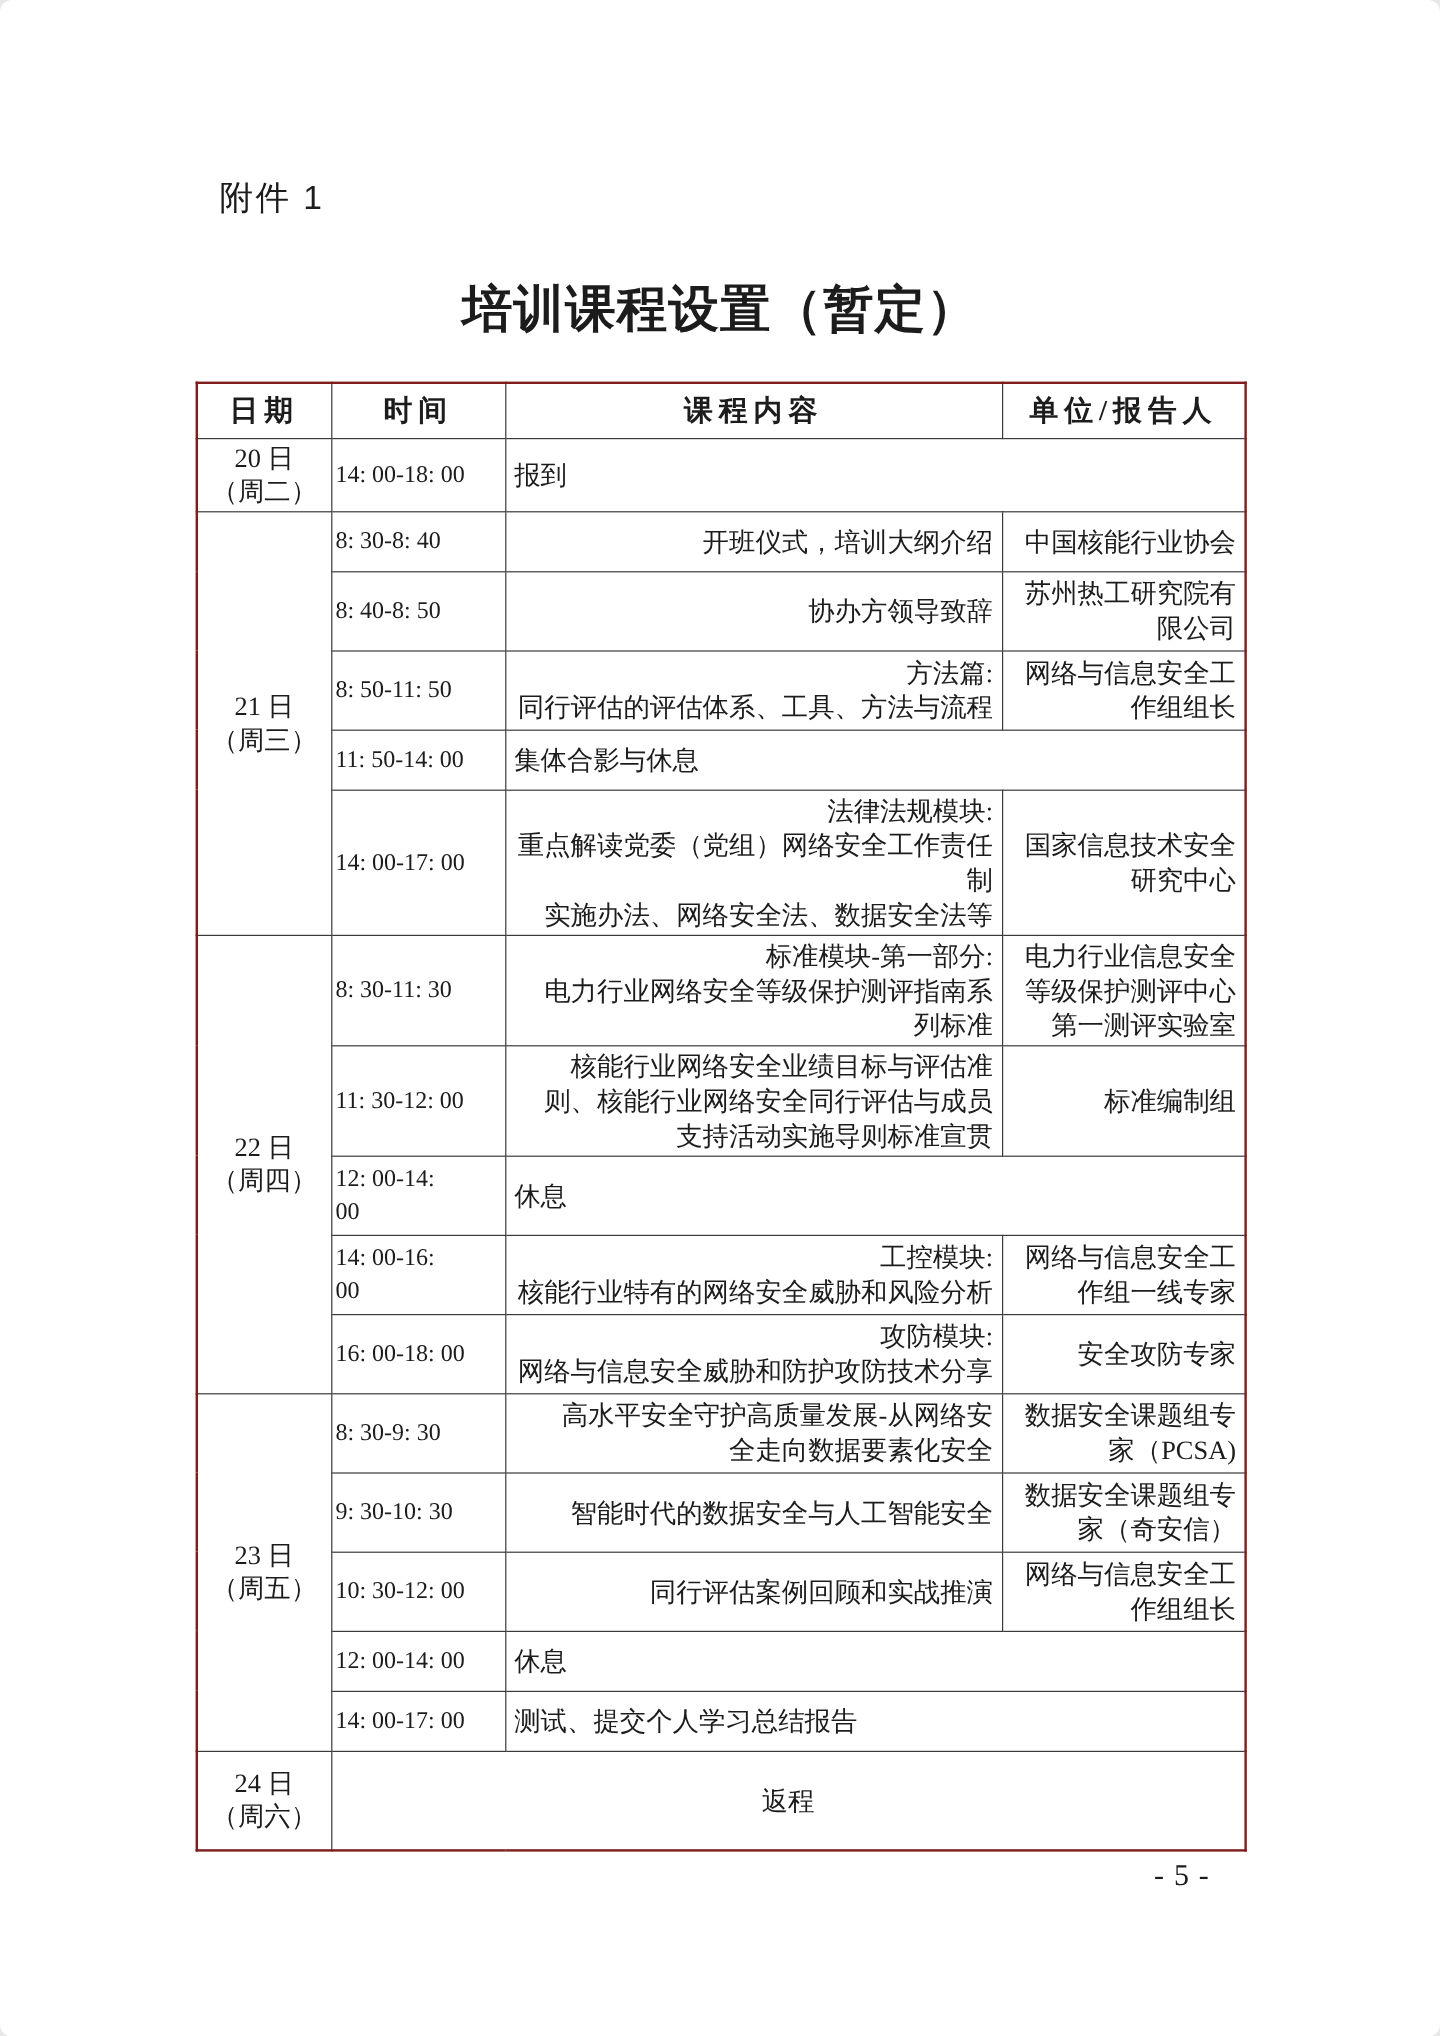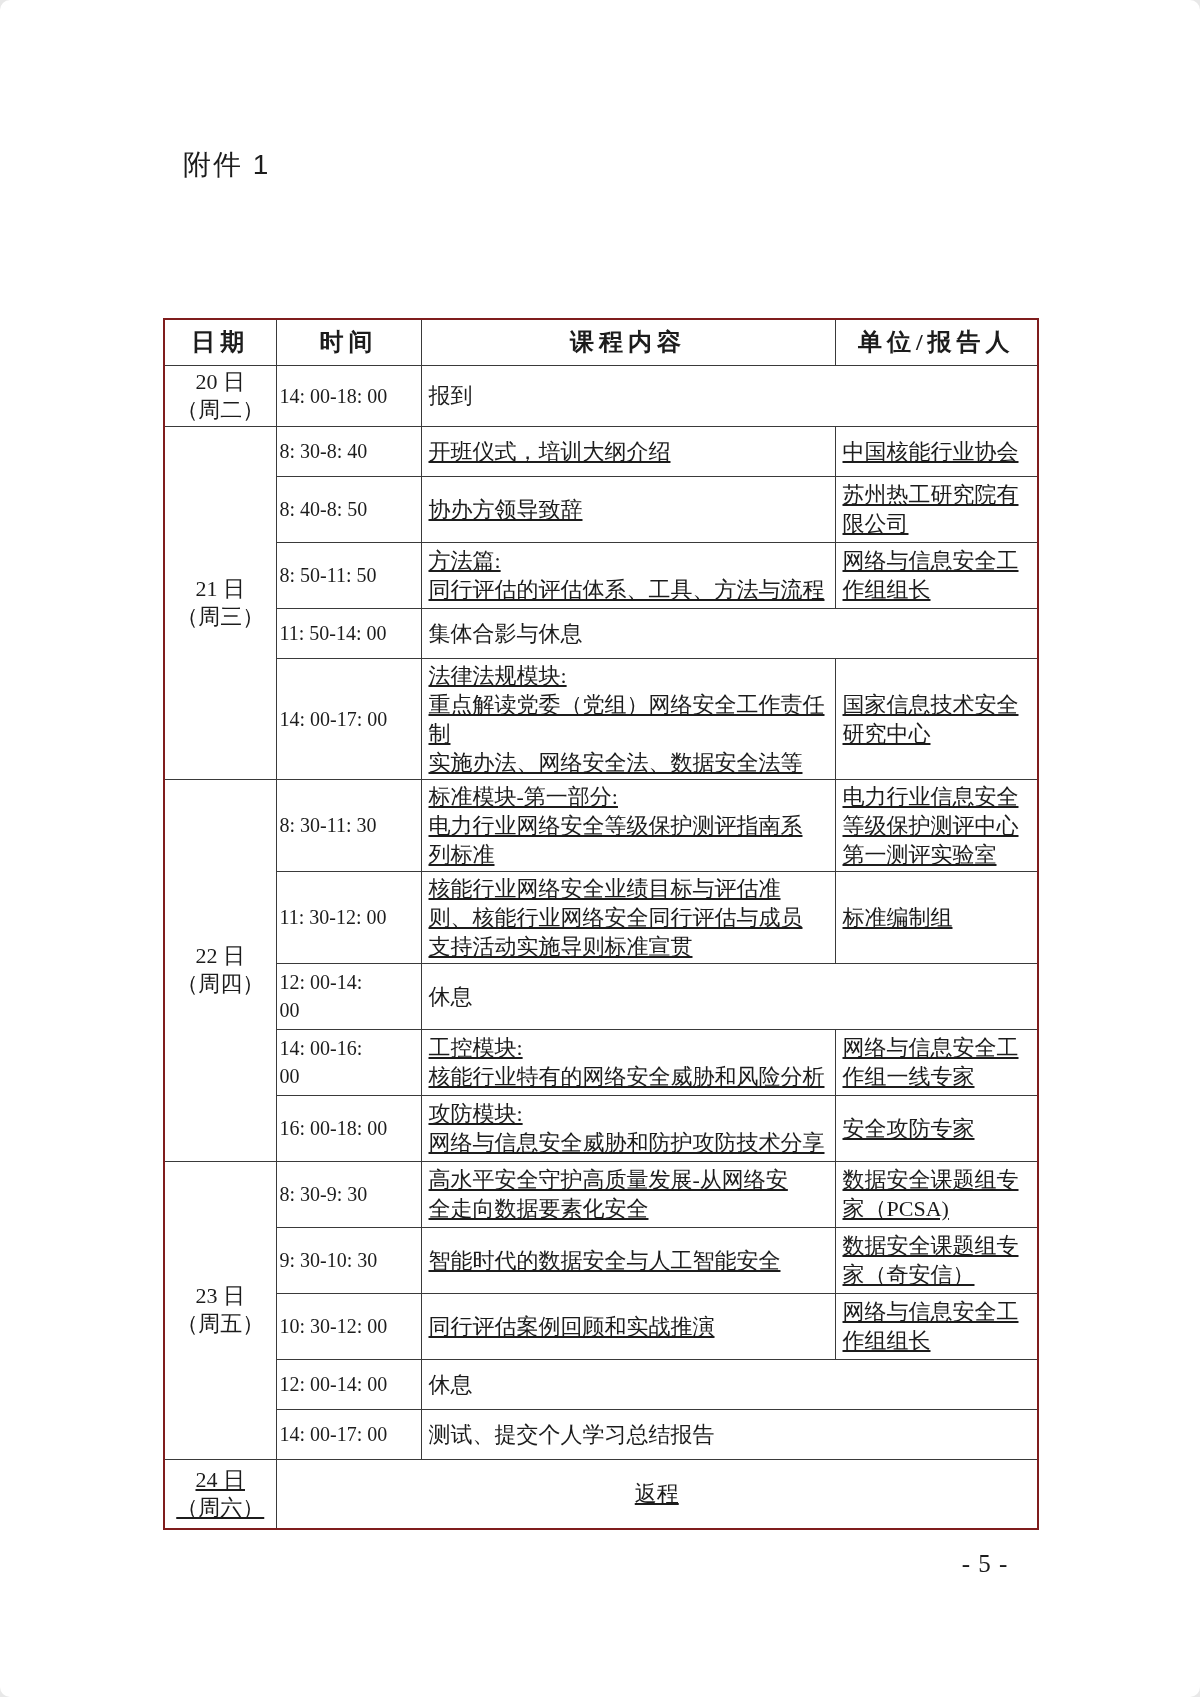--- a/index.html
+++ b/index.html
@@ -47,37 +47,38 @@
   }
   .schedule td{font-size:22px;line-height:29px;}
   td.c-date{text-align:center;line-height:28px;padding:2px 2px;}
   td.c-time{
     text-align:left;
     font-size:20px;
     line-height:28px;
     padding:2px 3px;
     letter-spacing:0;
   }
-  td.c-course,td.c-unit{text-align:left;text-decoration:underline;}
+  td.c-course,td.c-unit{text-align:right;}
   td.c-span{text-align:left;}
   td.c-span-center{text-align:center;}
   .page-number{
     position:absolute;left:935px;top:1550px;width:100px;
     text-align:center;
     font-size:25px;
     letter-spacing:1px;
   }
 </style>
 </head>
 <body>
 
 <div class="page">
 
   <div class="attachment">附件 1</div>
 
+  <div class="doc-title">培训课程设置（暂定）</div>
 
   <table class="schedule">
     <colgroup>
       <col style="width:112px">
       <col style="width:145px">
       <col style="width:414px">
       <col style="width:203px">
     </colgroup>
     <tbody>
       <tr style="height:46px;">
@@ -188,21 +189,21 @@
       </tr>
       <tr style="height:50px;">
         <td class="c-time">12: 00-14: 00</td>
         <td class="c-span" colspan="2">休息</td>
       </tr>
       <tr style="height:50px;">
         <td class="c-time">14: 00-17: 00</td>
         <td class="c-span" colspan="2">测试、提交个人学习总结报告</td>
       </tr>
 
-      <tr style="height:70px;text-decoration:underline;">
+      <tr style="height:83px;">
         <td class="c-date">24 日
 （周六）</td>
         <td class="c-span-center" colspan="3">返程</td>
       </tr>
     </tbody>
   </table>
 
   <div class="page-number">- 5 -</div>
 
 </div>

